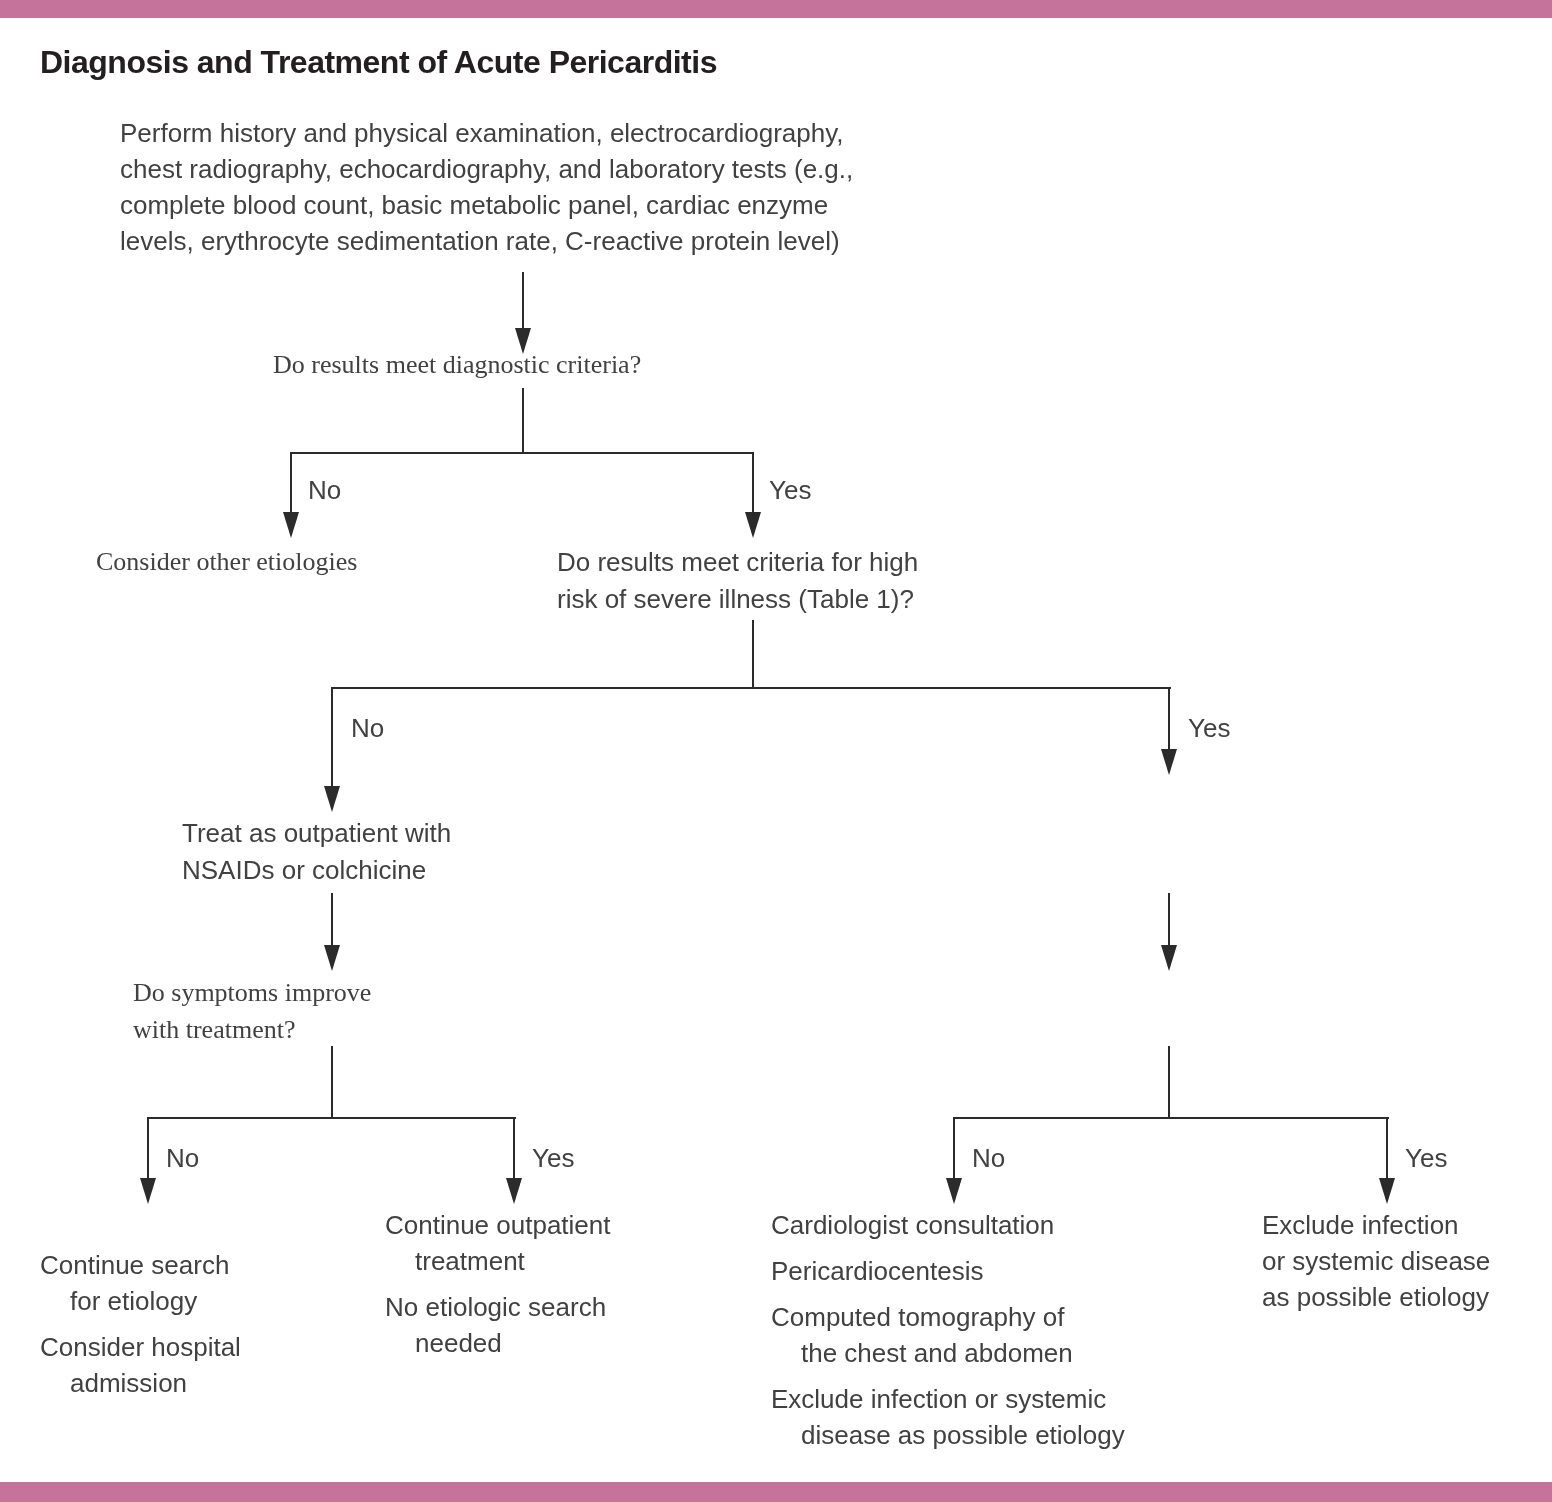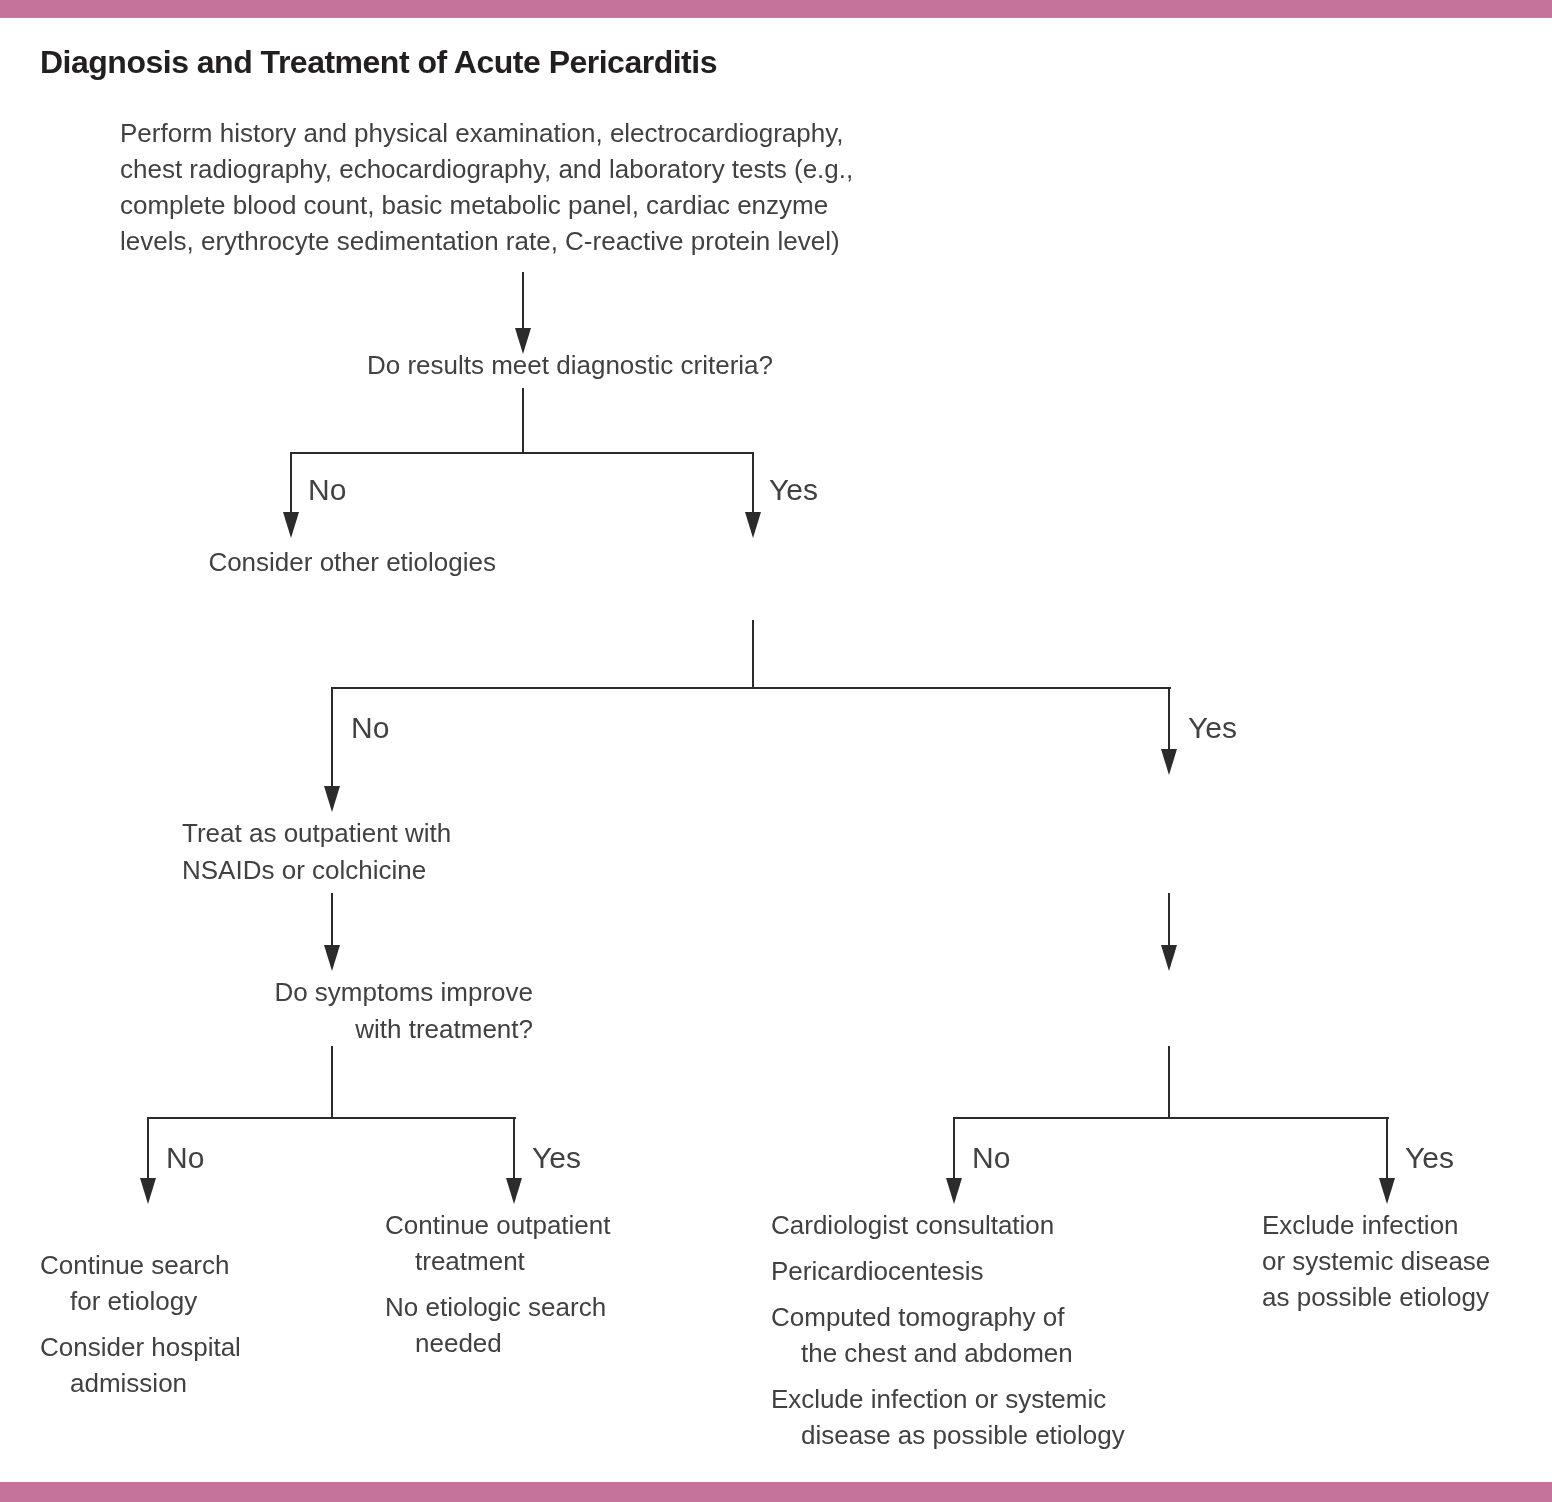--- a/index.html
+++ b/index.html
@@ -12,23 +12,23 @@
     overflow:hidden;
   }
   .bar{position:absolute;left:0;width:1552px;background:#c6739b;}
   .page-title{
     position:absolute;left:40px;top:44px;
     font-size:32px;font-weight:bold;letter-spacing:-0.5px;
     color:#231f20;white-space:nowrap;
   }
   .txt{position:absolute;font-size:26px;line-height:36px;color:#414141;}
   .txt div{white-space:nowrap;}
-  .center{text-align:right;}
+  .center{text-align:left;font-family:Liberation Serif, serif;}
   .lh37{line-height:37px;}
-  .branch-label{position:absolute;font-size:30px;line-height:36px;color:#414141;white-space:nowrap;}
+  .branch-label{position:absolute;font-size:26px;line-height:36px;color:#414141;white-space:nowrap;}
   .vline{position:absolute;width:2px;background:#2b2b2b;}
   .hline{position:absolute;height:2px;background:#2b2b2b;}
   .arrowhead{
     position:absolute;width:0;height:0;
     border-left:8px solid transparent;
     border-right:8px solid transparent;
     border-top:26px solid #2b2b2b;
   }
   .leaf .item{margin-bottom:10px;}
   .indent{margin-left:30px;}
@@ -63,20 +63,24 @@
   <div class="arrowhead" style="left:283px;top:512px;"></div>
   <div class="vline" style="left:752px;top:452px;height:64px;"></div>
   <div class="arrowhead" style="left:745px;top:512px;"></div>
   <div class="branch-label" style="left:308px;top:472px;">No</div>
   <div class="branch-label" style="left:769px;top:472px;">Yes</div>
 
   <div class="txt center" style="left:96px;top:544px;width:400px;">
     <div>Consider other etiologies</div>
   </div>
 
+  <div class="txt lh37" style="left:557px;top:544px;">
+    <div>Do results meet criteria for high</div>
+    <div>risk of severe illness (Table 1)?</div>
+  </div>
 
   <div class="vline" style="left:752px;top:620px;height:68px;"></div>
   <div class="hline" style="left:332px;top:687px;width:839px;"></div>
   <div class="vline" style="left:331px;top:687px;height:103px;"></div>
   <div class="arrowhead" style="left:324px;top:786px;"></div>
   <div class="vline" style="left:1168px;top:687px;height:66px;"></div>
   <div class="arrowhead" style="left:1161px;top:749px;"></div>
   <div class="branch-label" style="left:351px;top:710px;">No</div>
   <div class="branch-label" style="left:1188px;top:710px;">Yes</div>
 

